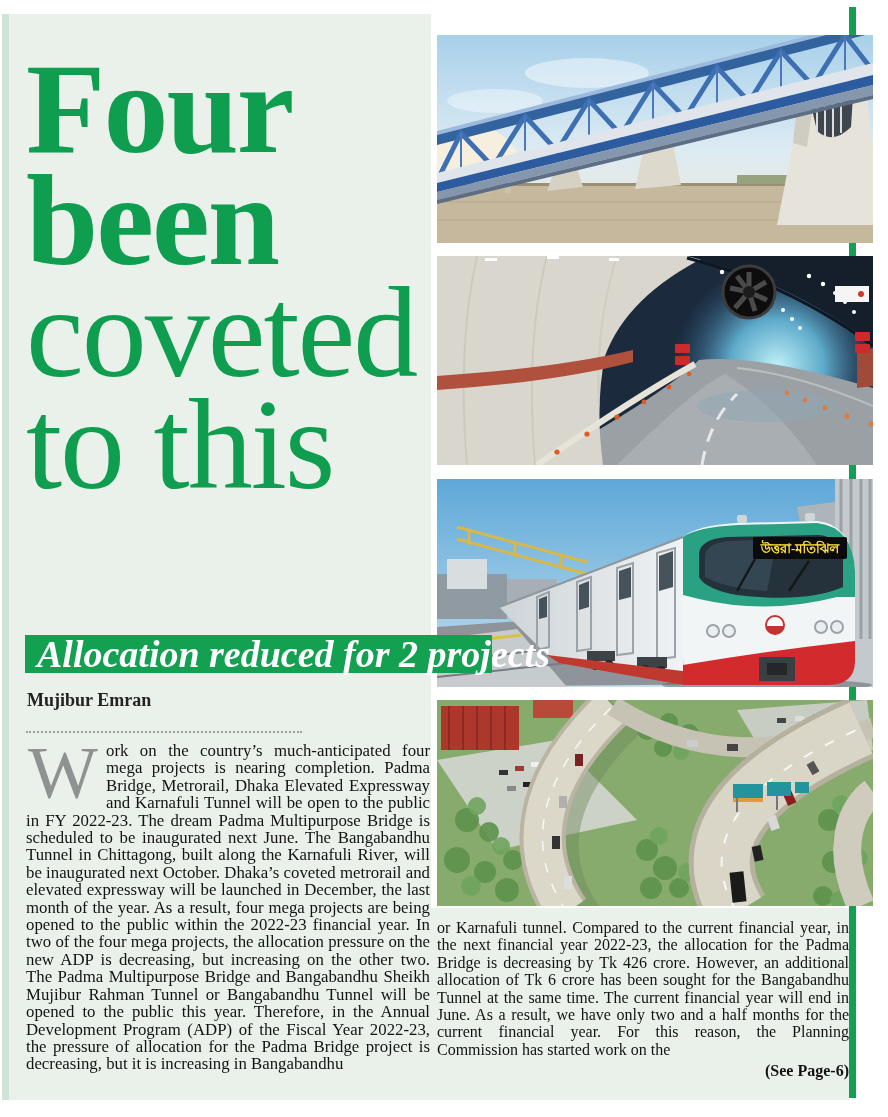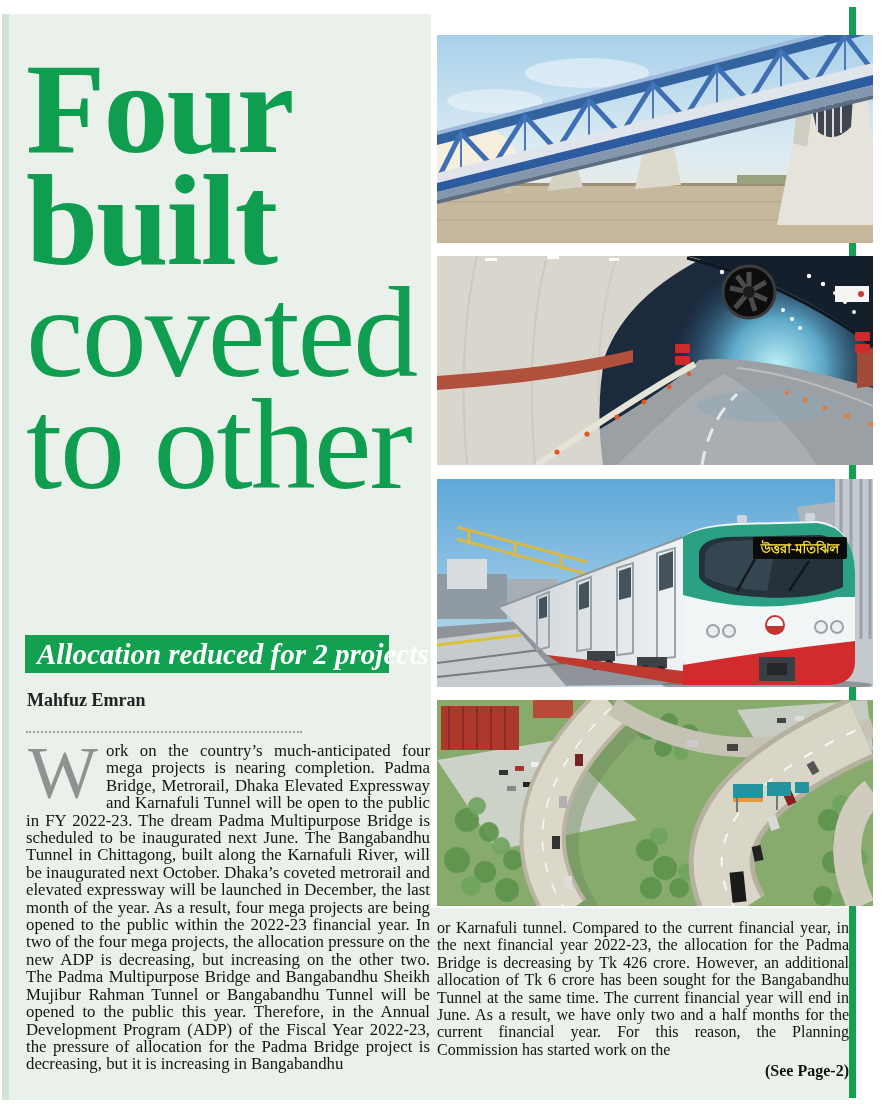--- a/index.html
+++ b/index.html
@@ -9,22 +9,22 @@
   }
   .left-stripe{position:absolute;left:2px;top:14px;width:7px;height:1086px;background:#cfe3d6;}
   .panel{position:absolute;left:9px;top:14px;width:840px;height:1086px;background:#e9f1ea;}
   .image-col-mask{position:absolute;left:431px;top:14px;width:457px;height:894px;background:#ffffff;}
   .green-bar{position:absolute;left:849px;top:7px;width:7px;height:1091px;background:#13a151;}
   .headline{position:absolute;left:26px;top:52px;color:#0f9d4f;line-height:112px;letter-spacing:-2px;}
   .hl{font-size:130px;white-space:nowrap;}
   .hl-bold{font-weight:700;}
   .hl-light{font-weight:400;}
   .kicker{
-    position:absolute;left:25px;top:635px;width:364px;height:38px;background:#13a151;
-    color:#ffffff;font-style:italic;font-weight:700;font-size:29px;line-height:38px;
+    position:absolute;left:25px;top:635px;width:467px;height:38px;background:#13a151;
+    color:#ffffff;font-style:italic;font-weight:700;font-size:38px;line-height:38px;
     padding-left:12px;box-sizing:border-box;white-space:nowrap;
   }
   .byline{position:absolute;left:27px;top:690px;font-weight:700;font-size:18px;color:#222222;}
   .byline-rule{position:absolute;left:26px;top:731px;width:276px;border-top:2px dotted #9aa39c;}
   .col1{position:absolute;left:26px;top:742px;width:404px;font-size:16.8px;line-height:17.4px;color:#131313;text-align:justify;}
   .col1 p,.col2 p{margin:0;}
   .dropcap{
     float:left;width:74px;height:52px;margin:3px 6px 0 0;
     font-size:74px;line-height:56px;color:#8e9291;text-align:center;
   }
@@ -333,36 +333,36 @@
       <rect x="330" y="82" width="24" height="14" fill="#23939e"></rect>
       <rect x="358" y="82" width="14" height="11" fill="#23939e"></rect>
       <rect x="296" y="98" width="30" height="4" fill="#e09b3c"></rect>
       <line x1="300" y1="98" x2="300" y2="112" stroke="#777777" stroke-width="2"></line>
       <line x1="340" y1="96" x2="340" y2="110" stroke="#777777" stroke-width="2"></line>
     </g>
   </svg>
 
   <div class="headline">
     <div class="hl hl-bold">Four</div>
-    <div class="hl hl-bold">built</div>
+    <div class="hl hl-bold">been</div>
     <div class="hl hl-light">coveted</div>
-    <div class="hl hl-light">to other</div>
+    <div class="hl hl-light">to this</div>
   </div>
 
   <div class="kicker">
     <span>Allocation reduced for 2 projects</span>
   </div>
 
-  <div class="byline">Mahfuz Emran</div>
+  <div class="byline">Mujibur Emran</div>
   <div class="byline-rule"></div>
 
   <div class="col1">
     <p>
       <span class="dropcap">W</span><span>ork on the country’s much-anticipated four mega projects is nearing completion. Padma Bridge, Metrorail, Dhaka Elevated Expressway and Karnafuli Tunnel will be open to the public in FY 2022-23. The dream Padma Multipurpose Bridge is scheduled to be inaugurated next June. The Bangabandhu Tunnel in Chittagong, built along the Karnafuli River, will be inaugurated next October. Dhaka’s coveted metrorail and elevated expressway will be launched in December, the last month of the year. As a result, four mega projects are being opened to the public within the 2022-23 financial year. In two of the four mega projects, the allocation pressure on the new ADP is decreasing, but increasing on the other two. The Padma Multipurpose Bridge and Bangabandhu Sheikh Mujibur Rahman Tunnel or Bangabandhu Tunnel will be opened to the public this year. Therefore, in the Annual Development Program (ADP) of the Fiscal Year 2022-23, the pressure of allocation for the Padma Bridge project is decreasing, but it is increasing in Bangabandhu</span>
     </p>
   </div>
 
   <div class="col2">
     <p><span>or Karnafuli tunnel. Compared to the current financial year, in the next financial year 2022-23, the allocation for the Padma Bridge is decreasing by Tk 426 crore. However, an additional allocation of Tk 6 crore has been sought for the Bangabandhu Tunnel at the same time. The current financial year will end in June. As a result, we have only two and a half months for the current finan­cial year. For this reason, the Planning Commission has started work on the</span></p>
-    <span class="jump">(See Page-2)</span>
+    <span class="jump">(See Page-6)</span>
   </div>
 
 </div>
 
 </body></html>

